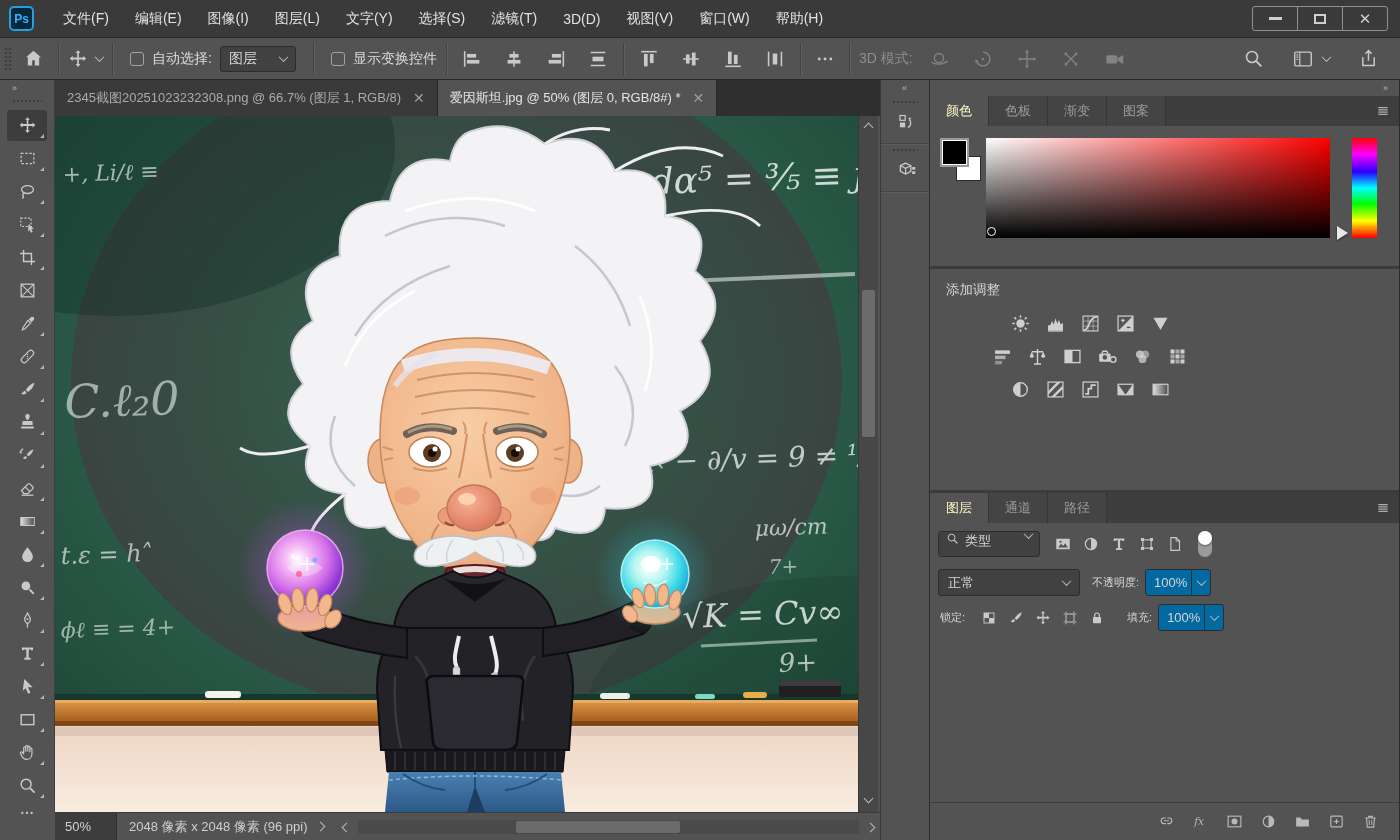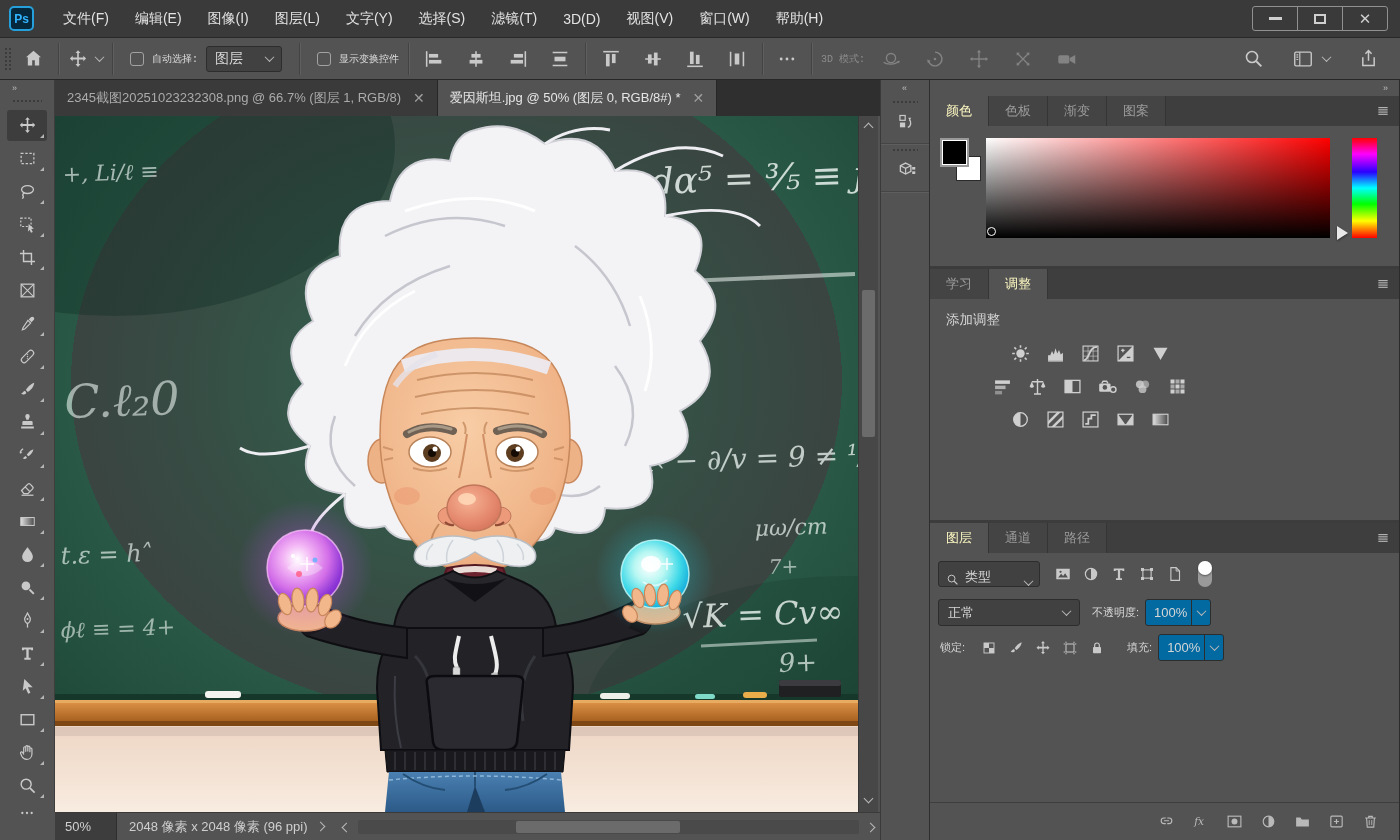--- a/index.html
+++ b/index.html
@@ -28,21 +28,21 @@
   .g-close { color:#cfcfcf; font-size:15px; font-weight:bold; line-height:1; }
 
   
   .optionsbar { position:absolute; left:0; top:38px; width:1400px; height:42px; background:#535353;
                 border-bottom:1px solid #272727; display:flex; align-items:center; }
   .grip-v { width:7px; height:24px; margin:0 7px 0 4px;
             background-image:radial-gradient(circle,#3c3c3c 1.1px,transparent 1.3px); background-size:4px 4px; }
   .osep { width:1px; height:32px; background:#434343; box-shadow:1px 0 0 #5f5f5f; margin:0 9px; }
   .opt-group { display:flex; align-items:center; }
   .chk { width:14px; height:14px; border:1px solid #a2a2a2; border-radius:3px; margin:0 8px; }
-  .olabel { font-size:10px; color:#dcdcdc;font-family:Liberation Mono, monospace; }
+  .olabel { font-size:14px; color:#dcdcdc; }
   .olabel.dim { color:#8d8d8d; }
   .mini-select { height:26px; min-width:76px; background:#414141; border:1px solid #2d2d2d; border-radius:3px;
                  display:flex; align-items:center; justify-content:space-between; padding:0 8px; margin:0 8px; font-size:14px; }
   .cv { width:7px; height:7px; border-right:1.7px solid #b9b9b9; border-bottom:1.7px solid #b9b9b9;
         transform:rotate(45deg) translate(-1px,-1px); }
   .cv-r { transform:rotate(-45deg); }
   .ibtn { padding:3px 5px; display:flex; align-items:center; }
   .opt-right { margin-left:auto; display:flex; align-items:center; gap:18px; margin-right:16px; }
 
   
@@ -118,21 +118,21 @@
 
   .adj-body { height:221px; }
   .adj-heading { padding:12px 0 0 16px; font-size:13.5px; color:#d6d6d6; }
   .adj-grid { width:264px; margin-left:28px; margin-top:12px; }
   .adj-row { display:flex; justify-content:center; gap:9px; margin-bottom:9px; }
   .adj-cell { width:26px; height:24px; display:flex; align-items:center; justify-content:center; }
   .adj-cell svg.ic { width:21px; height:21px; color:#cfcfcf; }
 
   .lyr-filter { height:42px; display:flex; align-items:center; padding:0 8px; }
   .filter-select { width:102px; height:26px; background:#414141; border:1px solid #2d2d2d; border-radius:3px;
-                   display:flex; align-items:flex-end; padding:0 7px; gap:6px; }
+                   display:flex; align-items:flex-start; padding:0 7px; gap:6px; }
   .filter-select svg.ic { width:13px; height:13px; }
   .filter-select .cv { margin-left:auto; }
   .filter-icons { display:flex; gap:10px; margin-left:14px; align-items:center; }
   .filter-icons svg.ic { width:18px; height:18px; }
   .pill { width:14px; height:26px; border-radius:7px; background:#9a9a9a; position:relative; margin-left:14px; }
   .pill::before { content:''; position:absolute; top:0; left:0; width:14px; height:14px; border-radius:50%;
                   background:#fff; box-shadow:0 1px 2px rgba(0,0,0,.45); }
   .lyr-blend, .lyr-lock { height:35px; display:flex; align-items:center; padding:0 8px; }
   .blend-select { width:142px; height:27px; background:#414141; border:1px solid #2d2d2d; border-radius:3px;
                   display:flex; align-items:center; justify-content:space-between; padding:0 9px; }
@@ -1092,29 +1092,20 @@
       <div class="sat-field">
         <div class="field-dot"></div>
       </div>
       <div class="hue-slider"></div>
       <div class="hue-bar"></div>
     </div>
   </div>
   <div class="panel-sep"></div>
 
   <div class="panel">
-    <div class="panel-tabs" id="adjTabs">
-        <div class="ptab">学习</div>
-        <div class="ptab active">调整</div>
-        <div class="pmenu">
-          <svg class="ic" style="width: 16px; height: 16px;">
-            <use href="#i-hamburger"></use>
-          </svg>
-        </div>
-      </div>
     <div class="adj-body">
       <div class="adj-heading">添加调整</div>
       <div class="adj-grid" id="adjGrid">
           <div class="adj-row">
             <div class="adj-cell">
               <svg class="ic" style="width: 21px; height: 21px;">
                 <use href="#i-brightness-contrast"></use>
               </svg>
             </div>
             <div class="adj-cell">

